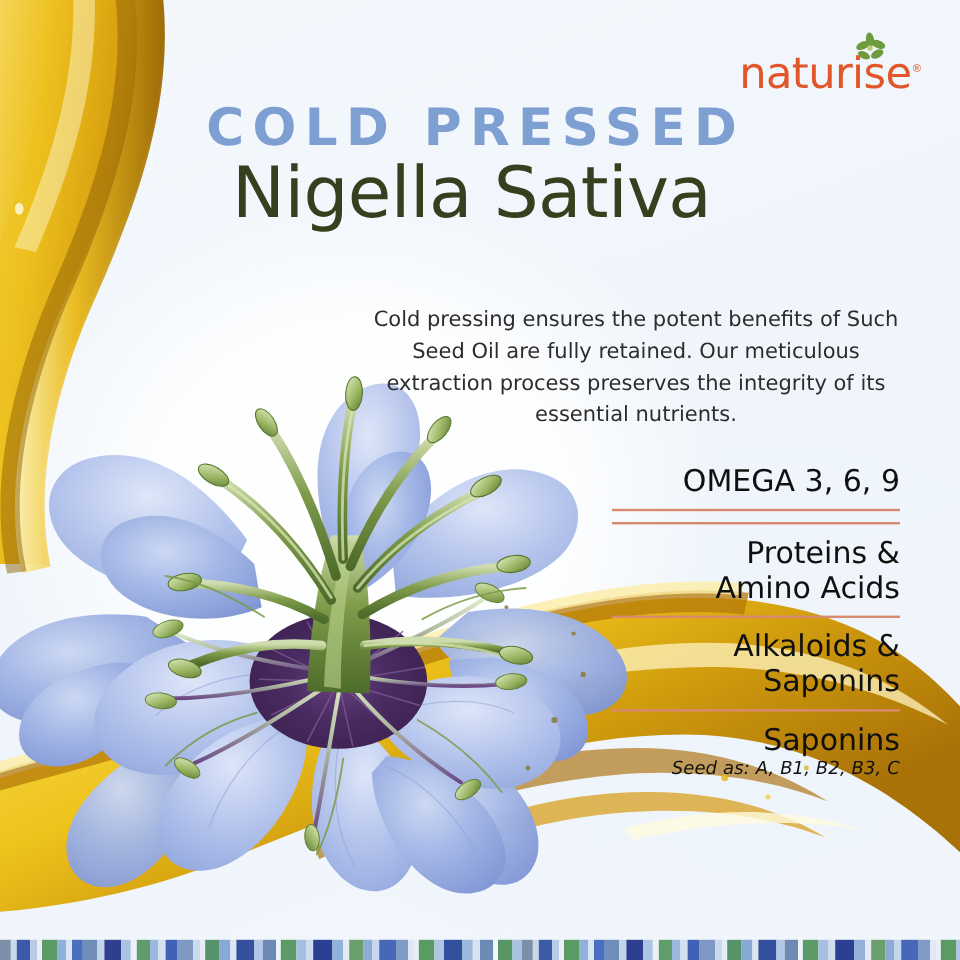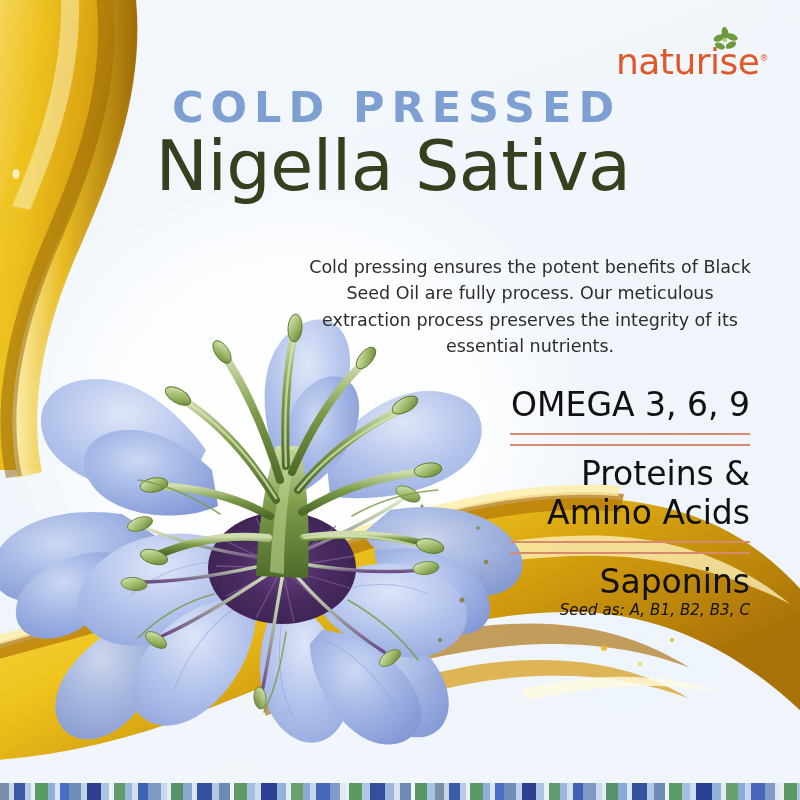--- a/index.html
+++ b/index.html
@@ -88,21 +88,21 @@
     font-size: 43px;
     font-weight: 700;
     letter-spacing: 7px;
     color: #7d9fd1;
     line-height: 1;
     margin: 0 0 2px 0;
     padding-left: 7px;
   }
   .title {
     font-family: "DejaVu Sans", sans-serif;
-    font-size: 70px;
+    font-size: 59px;
     font-weight: 400;
     color: #36401f;
     line-height: 1.02;
     margin: 0;
     letter-spacing: -0.5px;
   }
 
   
   .intro {
     position: absolute;
@@ -123,21 +123,21 @@
     top: 386px;
     width: 240px;
     text-align: right;
   }
   .benefit {
     font-family: "DejaVu Sans", sans-serif;
     color: #101010;
     line-height: 1.16;
   }
   .benefit-label {
-    font-size: 33px;
+    font-size: 25px;
     font-weight: 400;
     display: block;
     white-space: pre-line;
   }
   .benefit-sub {
     display: block;
     font-size: 15px;
     font-style: italic;
     color: #101010;
     margin-top: 1px;
@@ -447,37 +447,41 @@
         <circle cx="15" cy="14" r="2.3" fill="#b7cf74"></circle>
       </svg>
     </div>
   </div>
 
   <div class="headline">
     <div class="kicker">COLD PRESSED</div>
     <h1 class="title">Nigella Sativa</h1>
   </div>
 
-  <p class="intro">Cold pressing ensures the potent benefits of Black Seed Oil are fully process. Our meticulous extraction process preserves the integrity of its essential nutrients.</p>
+  <p class="intro">Cold pressing ensures the potent benefits of Such Seed Oil are fully retained. Our meticulous extraction process preserves the integrity of its essential nutrients.</p>
 
   <div class="benefits">
 
     <div class="benefit">
       <span class="benefit-label">OMEGA 3, 6, 9</span>
     </div>
     <hr class="divider">
 
     <hr class="divider">
 
     <div class="benefit">
       <span class="benefit-label">Proteins &amp;
 Amino Acids</span>
     </div>
     <hr class="divider">
 
+    <div class="benefit">
+      <span class="benefit-label">Alkaloids &amp;
+Saponins</span>
+    </div>
     <hr class="divider">
 
     <div class="benefit">
       <span class="benefit-label">Saponins</span>
       <span class="benefit-sub">Seed as: A, B1, B2, B3, C</span>
     </div>
 
   </div>
 
   <div class="stripe-band">

